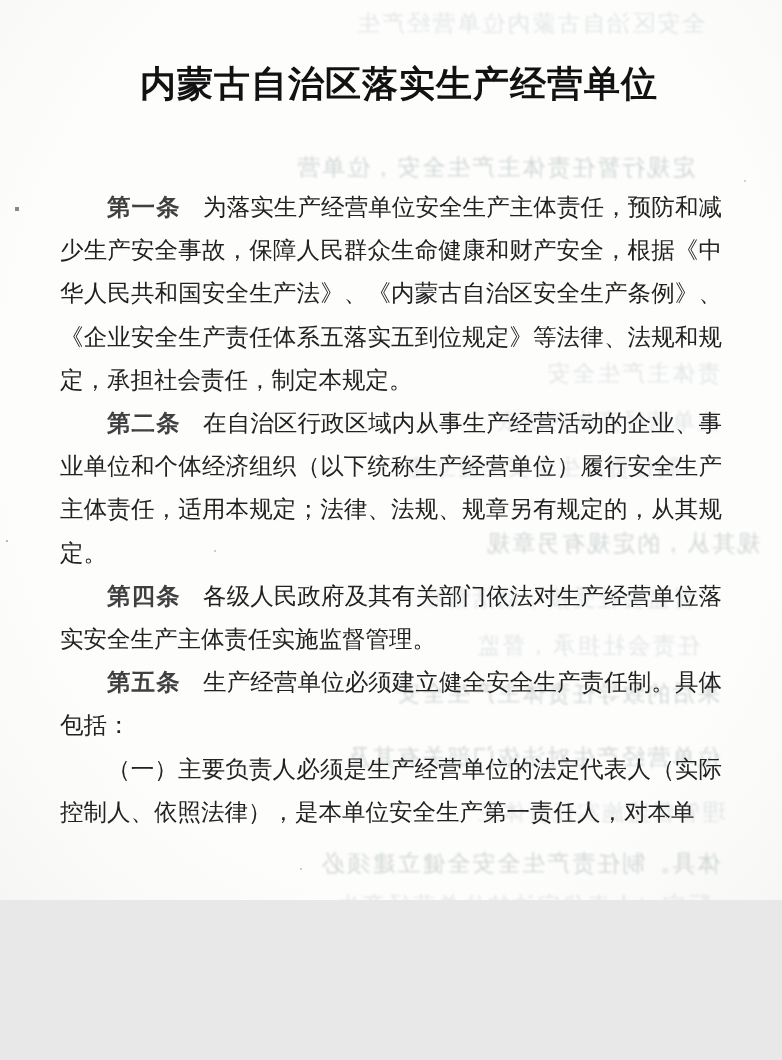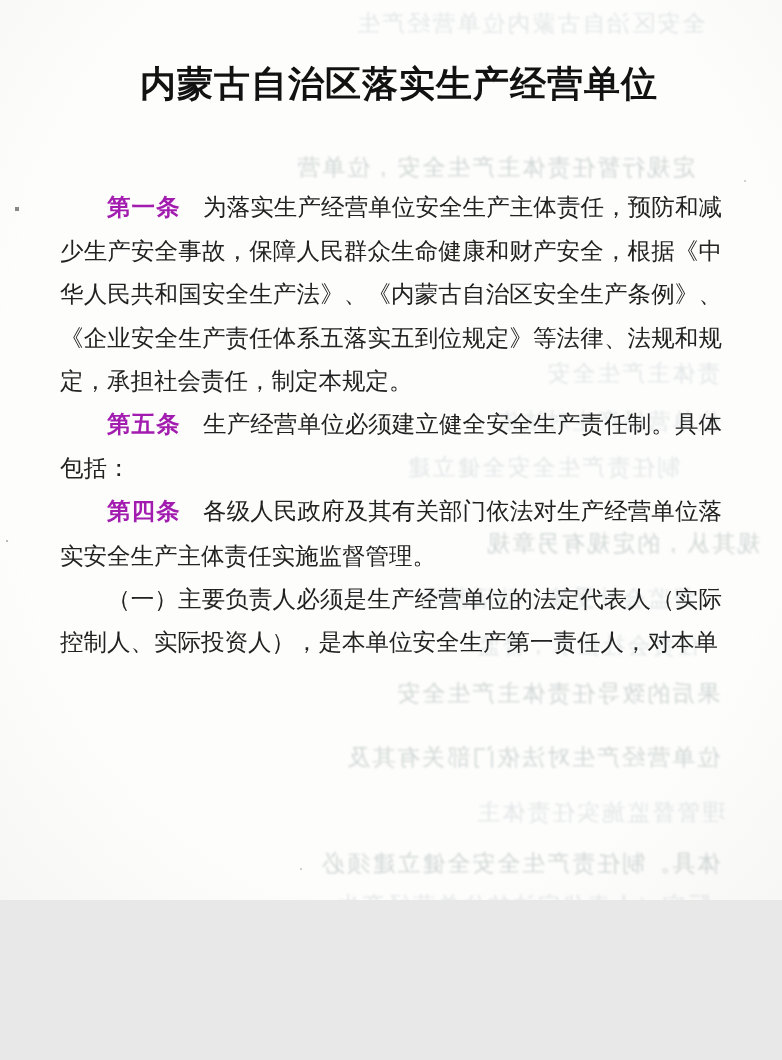--- a/index.html
+++ b/index.html
@@ -53,23 +53,23 @@
     text-align: justify;
     word-break: break-all;
     color: #222;
     z-index: 3;
   }
   .body-text p {
     margin: 0;
     text-indent: 2em;
   }
   .lead {
-    font-family: Liberation Mono, monospace;
+    font-family: Liberation Sans, sans-serif;
     font-weight: 800;
-    color: #a21caf;
+    color: #404040;
     margin-right: 0.95em;
     letter-spacing: 1px;
   }
   .lead.plain {
     font-family: "Liberation Serif", serif;
     font-weight: normal;
     letter-spacing: 0;
     margin-right: 0;
     color: #222;
   }
@@ -141,25 +141,28 @@
 
   <div class="doc-title">
     <div>内蒙古自治区落实生产经营单位</div>
   </div>
 
   <div class="body-text">
     <p>
       <span class="lead">第一条</span><span>为落实生产经营单位安全生产主体责任，预防和减少生产安全事故，保障人民群众生命健康和财产安全，根据《中华人民共和国安全生产法》、《内蒙古自治区安全生产条例》、《企业安全生产责任体系五落实五到位规定》等法律、法规和规定，承担社会责任，制定本规定。</span>
     </p>
     <p>
-      <span class="lead">第五条</span><span>生产经营单位必须建立健全安全生产责任制。具体包括：</span>
+      <span class="lead">第二条</span><span>在自治区行政区域内从事生产经营活动的企业、事业单位和个体经济组织（以下统称生产经营单位）履行安全生产主体责任，适用本规定；法律、法规、规章另有规定的，从其规定。</span>
     </p>
     <p>
       <span class="lead">第四条</span><span>各级人民政府及其有关部门依法对生产经营单位落实安全生产主体责任实施监督管理。</span>
     </p>
     <p>
-      <span class="lead plain">（一）</span><span>主要负责人必须是生产经营单位的法定代表人（实际控制人、实际投资人），是本单位安全生产第一责任人，对本单</span>
+      <span class="lead">第五条</span><span>生产经营单位必须建立健全安全生产责任制。具体包括：</span>
+    </p>
+    <p>
+      <span class="lead plain">（一）</span><span>主要负责人必须是生产经营单位的法定代表人（实际控制人、依照法律），是本单位安全生产第一责任人，对本单</span>
     </p>
   </div>
 
   <div class="page-number">- 3 -</div>
 
 </div>
 
 </body></html>

